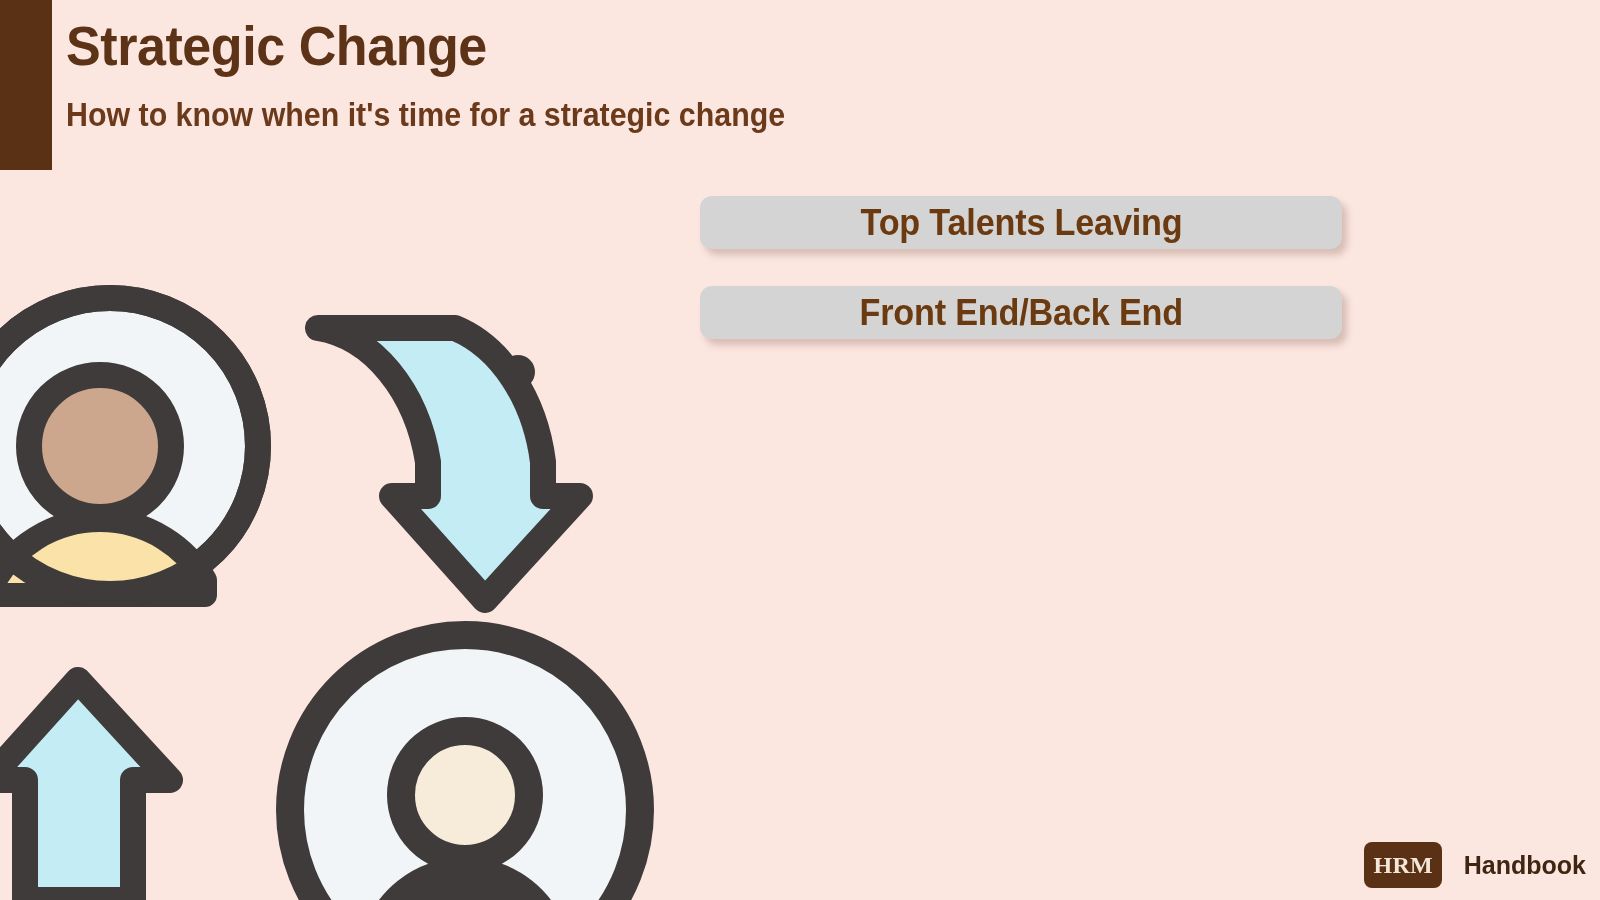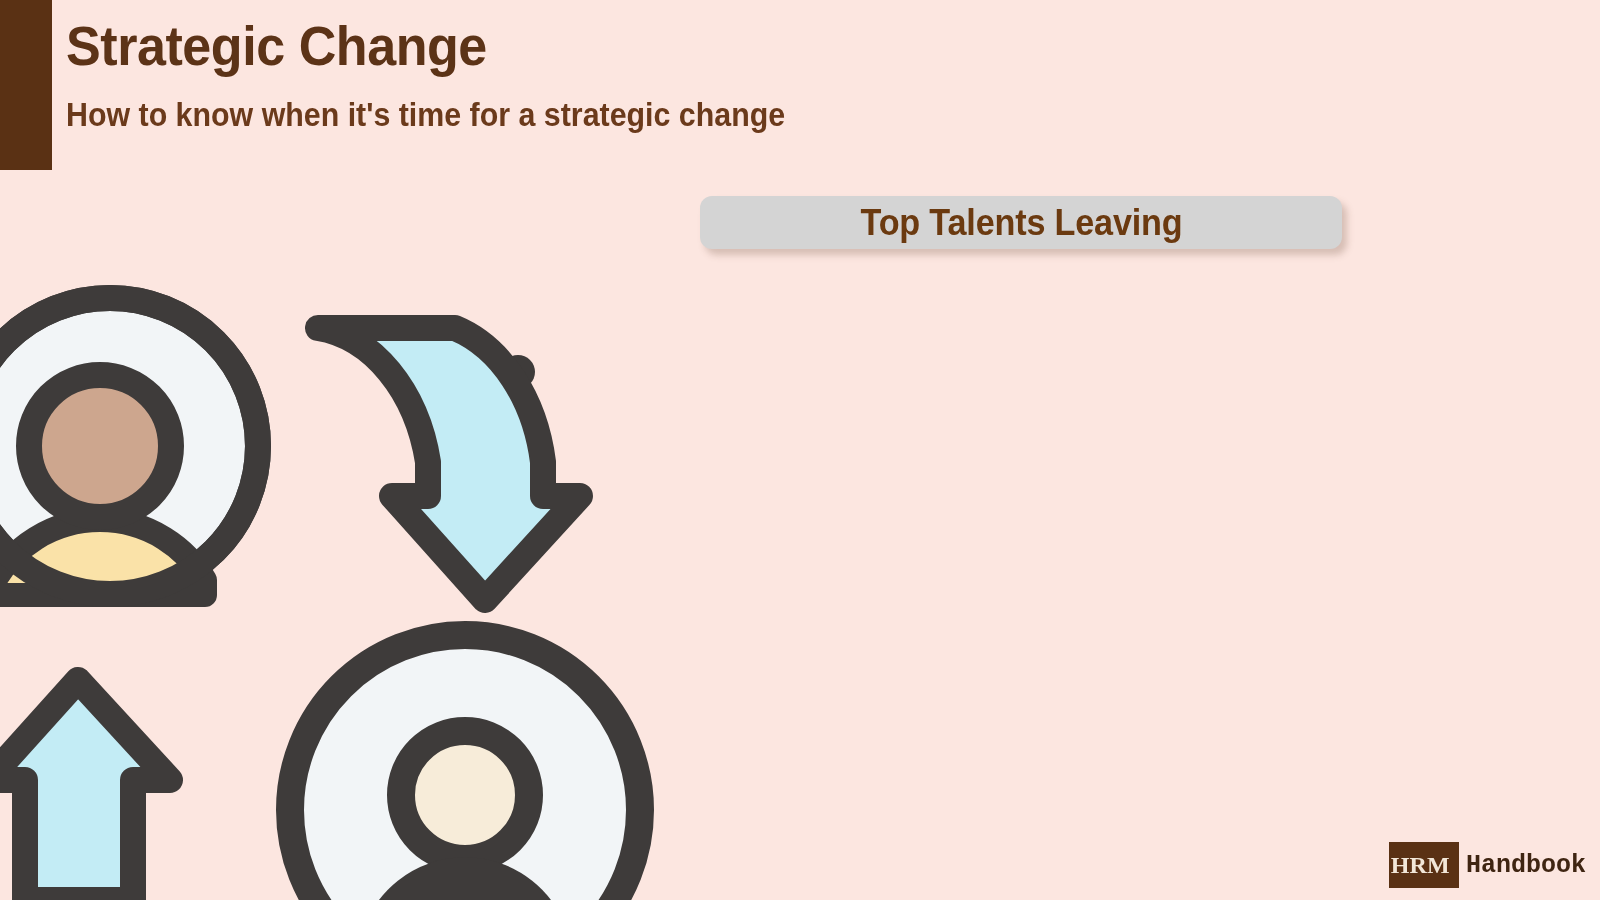--- a/index.html
+++ b/index.html
@@ -98,31 +98,32 @@
   }
   #logo-mark {
     background: #5a3114;
     color: #f2e7d8;
     font-family: "Liberation Serif", serif;
     font-weight: bold;
     font-size: 24px;
     display: flex;
     align-items: center;
     justify-content: center;
-    padding: 0 9px 0 2px;
+    padding: 0 9px 0 10px;
     letter-spacing: 0.2px;
+    border-radius: 8px;
   }
   #logo-word {
-    font-family: Liberation Mono, monospace;
+    font-family: Liberation Sans, sans-serif;
     font-weight: bold;
     font-size: 25px;
     color: #3f2512;
     display: flex;
     align-items: center;
-    padding-left: 7px;
+    padding-left: 22px;
   }
 </style>
 </head>
 <body>
 
 <div id="accent-bar"></div>
 
 <div id="page-title">Strategic Change</div>
 <div id="page-subtitle">How to know when it's time for a strategic change</div>
 
@@ -163,19 +164,22 @@
 <div id="signal-list">
 
   <div class="signal-bar">
     <span class="signal-label">Top Talents Leaving</span>
   </div>
 
 
 
 
 
+  <div class="signal-bar">
+    <span class="signal-label">Front End/Back End</span>
+  </div>
 
 </div>
 
 <div id="logo">
   <div id="logo-mark">HRM</div>
   <div id="logo-word">Handbook</div>
 </div>
 
 </body></html>

